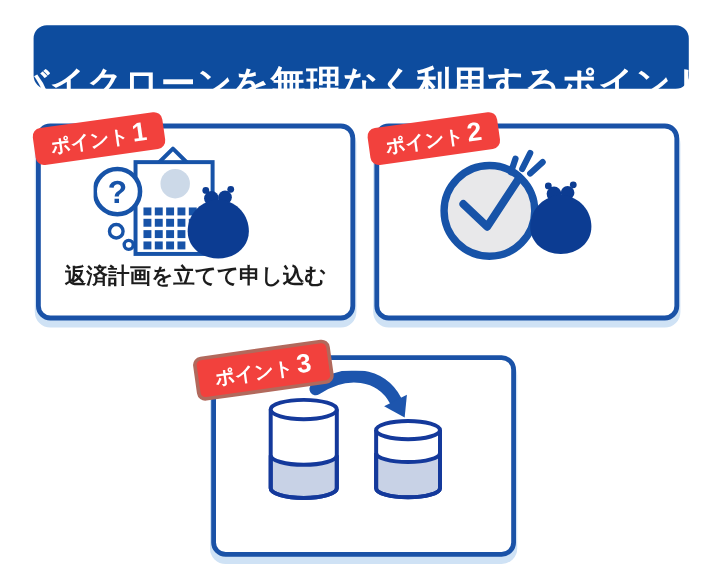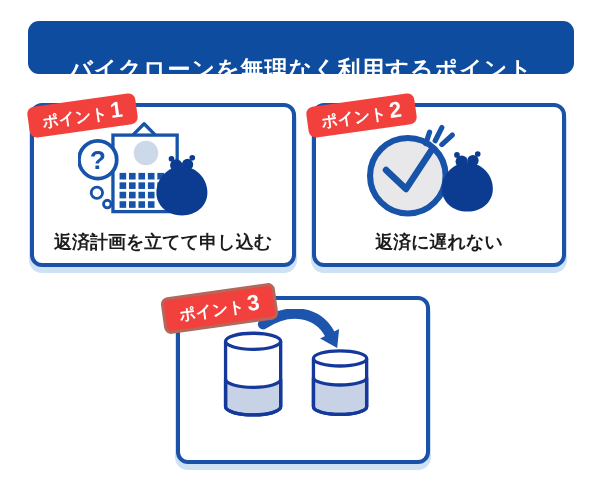--- a/index.html
+++ b/index.html
@@ -10,42 +10,42 @@
   }
   .canvas{position:relative;width:600px;height:490px;background:#ffffff;}
 
   
   .title-bar{
     position:absolute;left:28px;top:21px;width:546px;height:53px;
     background:#0d4c9e;border-radius:11px;
     display:flex;align-items:center;justify-content:center;
   }
   .title-bar span{
-    color:#ffffff;font-size:23px;font-weight:700;letter-spacing:1px;white-space:nowrap;margin-top:44px;
+    color:#ffffff;font-size:29px;font-weight:700;letter-spacing:1px;white-space:nowrap;margin-top:44px;
   }
 
   
   .card{
     position:absolute;background:#ffffff;
     border:4px solid #1a52a7;border-radius:12px;
     box-shadow:0 5px 0 1px #cfe2f5;
     box-sizing:border-box;
   }
   .card1{left:30px;top:103px;width:266px;height:164px;}
   .card2{left:312px;top:103px;width:254px;height:164px;}
   .card3{left:176px;top:296px;width:254px;height:168px;}
 
   .icon-area{
     position:absolute;left:0;right:0;top:10px;bottom:38px;
     display:flex;align-items:center;justify-content:center;
   }
   .icon-area svg{display:block;}
 
   .caption{
-    position:absolute;left:0;right:0;bottom:9px;
+    position:absolute;left:0;right:0;bottom:21px;
     text-align:center;color:#1c1c1c;
     font-size:18px;font-weight:700;white-space:nowrap;
   }
 
   
   .badge{
     position:absolute;z-index:5;
     background:#f2413d;color:#ffffff;
     border-radius:7px;padding:4px 14px 5px 14px;
     transform:rotate(-8deg);transform-origin:center;
@@ -142,21 +142,20 @@
 
         <g fill="#0c3c92">
           <circle cx="114" cy="45" r="6.5"></circle>
           <circle cx="126" cy="44" r="6"></circle>
           <circle cx="109" cy="38" r="3"></circle>
           <circle cx="131" cy="37" r="3"></circle>
           <path d="M118,46 C103,48 93,60 93,74 C93,88 105,98 120,98 C135,98 147,88 147,74 C147,60 137,48 122,46 Z"></path>
         </g>
       </svg>
     </div>
-    <div class="caption">返済に遅れない</div>
   </section>
 
   <section class="card card3">
     <div class="badge badge-3">
       <span class="btxt">ポイント</span>
       <span class="bnum">3</span>
     </div>
     <div class="icon-area">
       <svg width="190" height="114" viewBox="0 0 200 120" aria-hidden="true">
 

